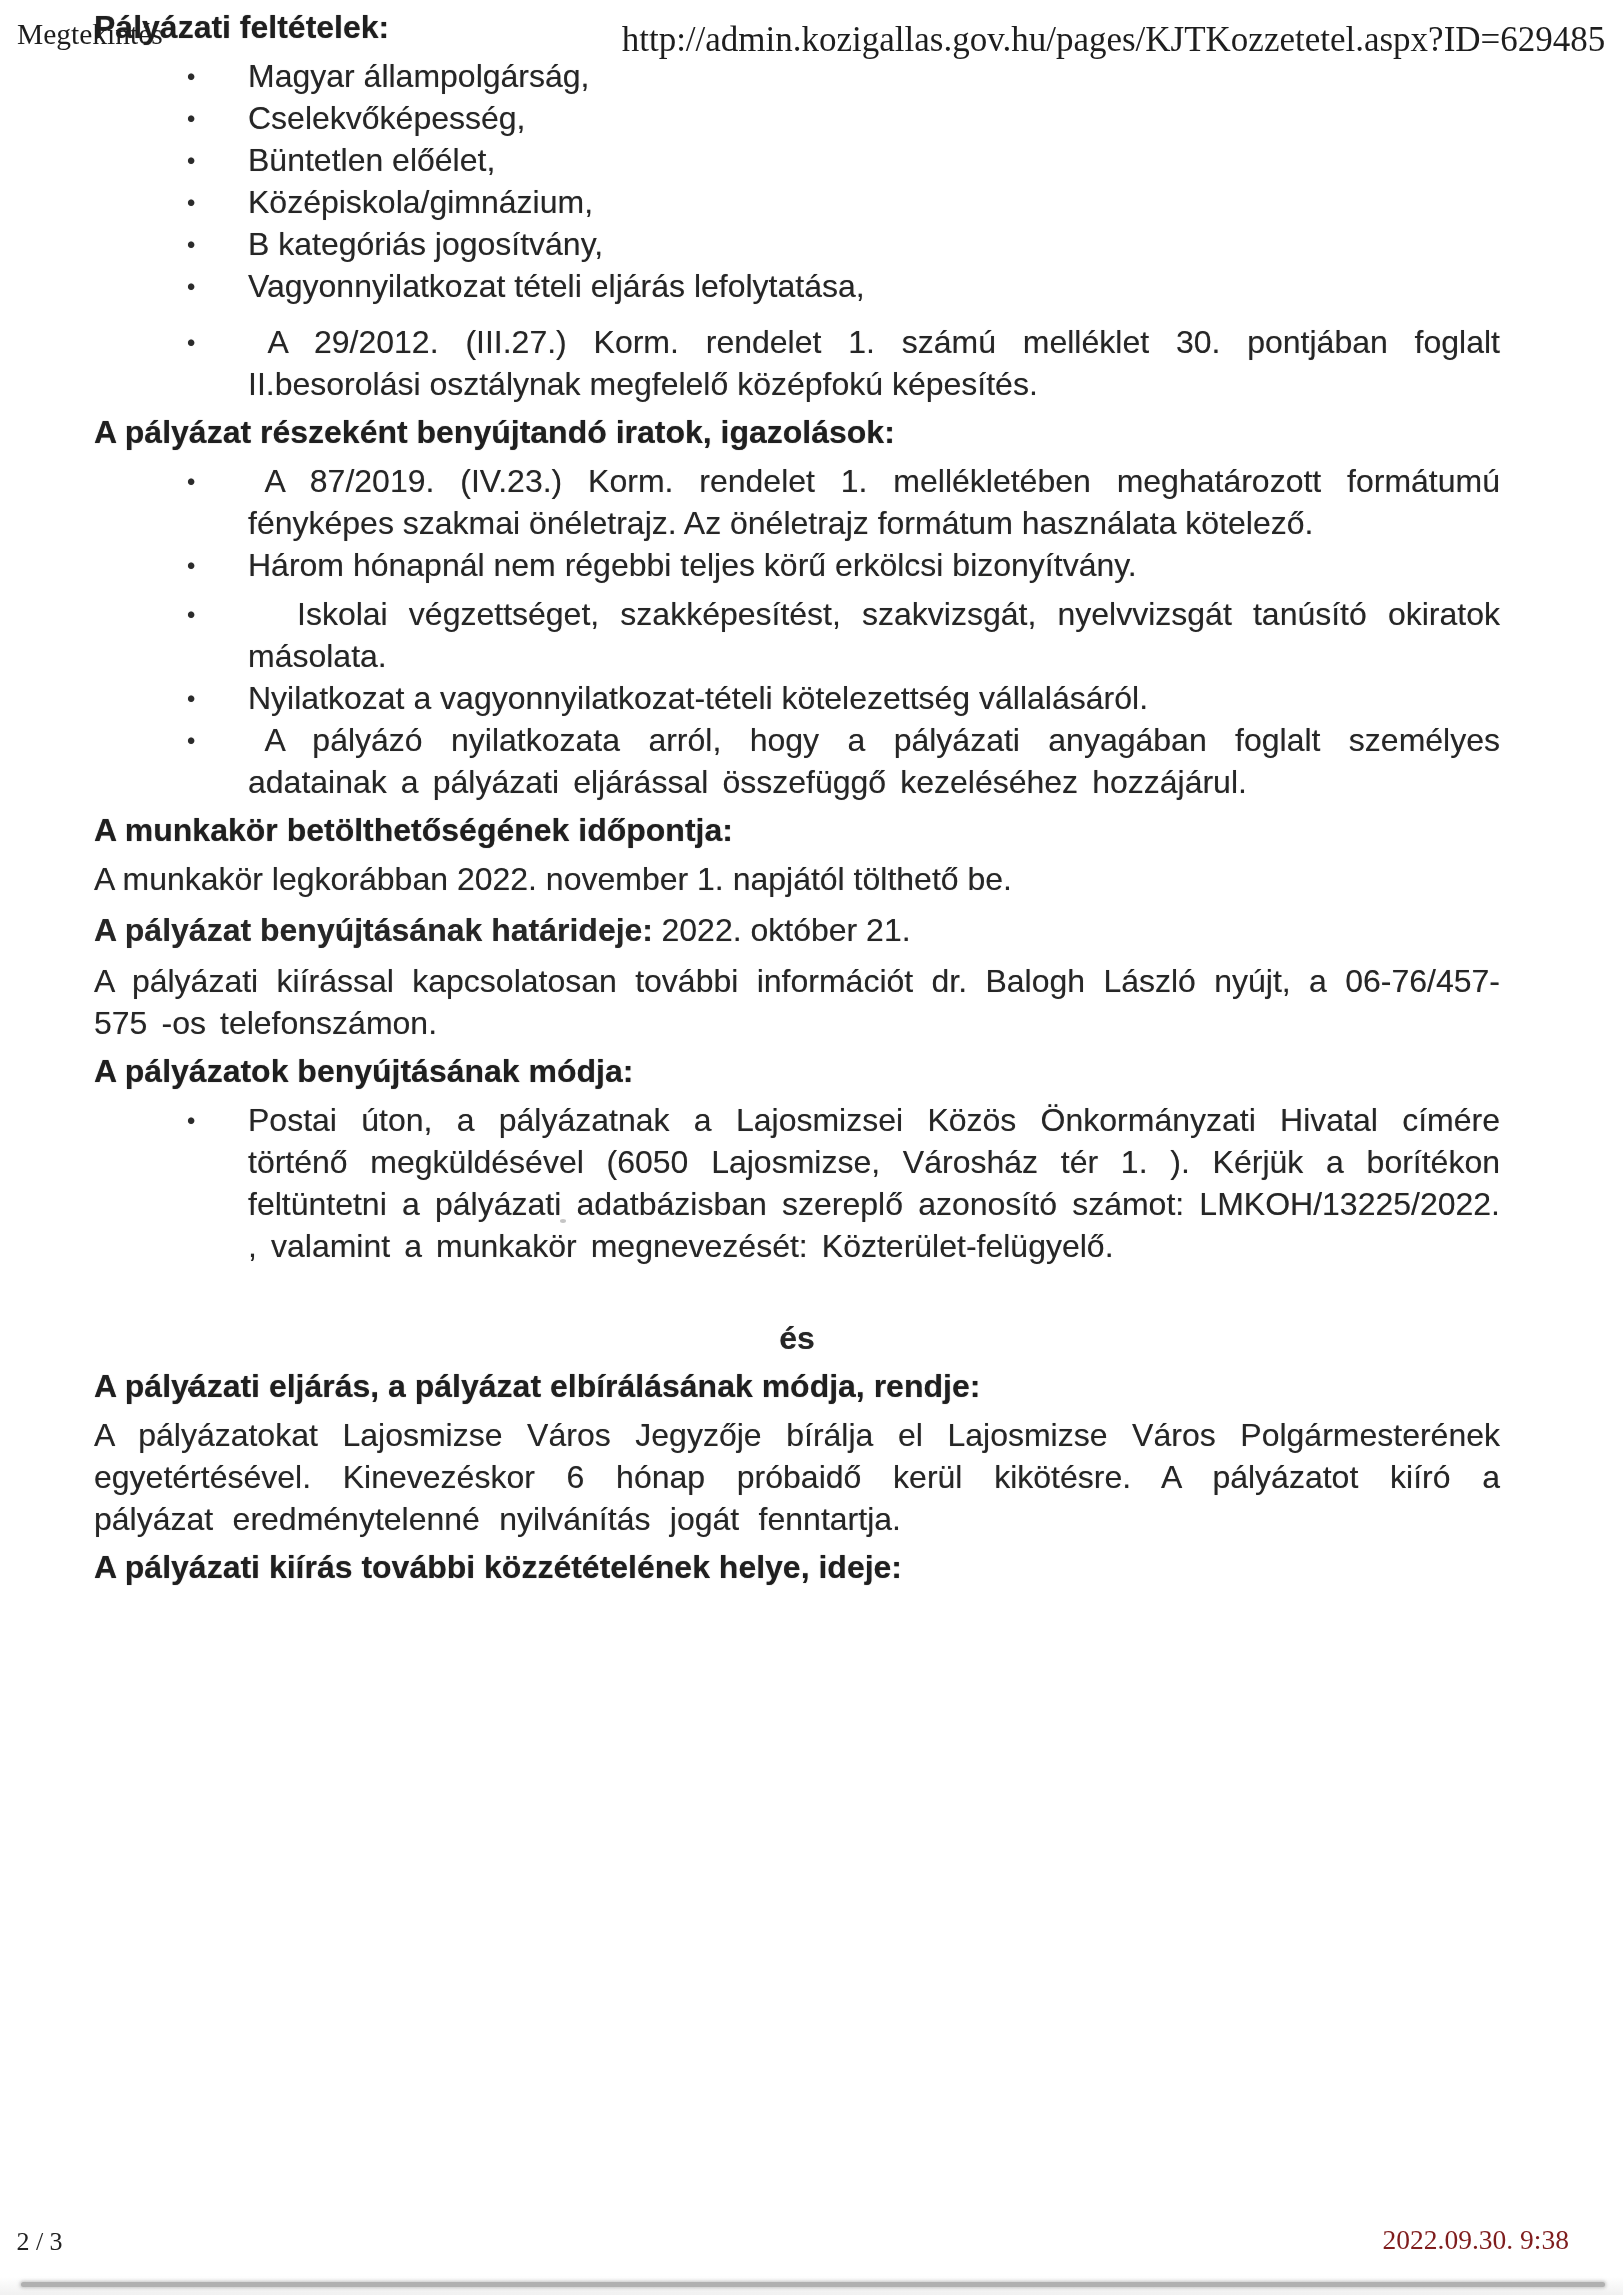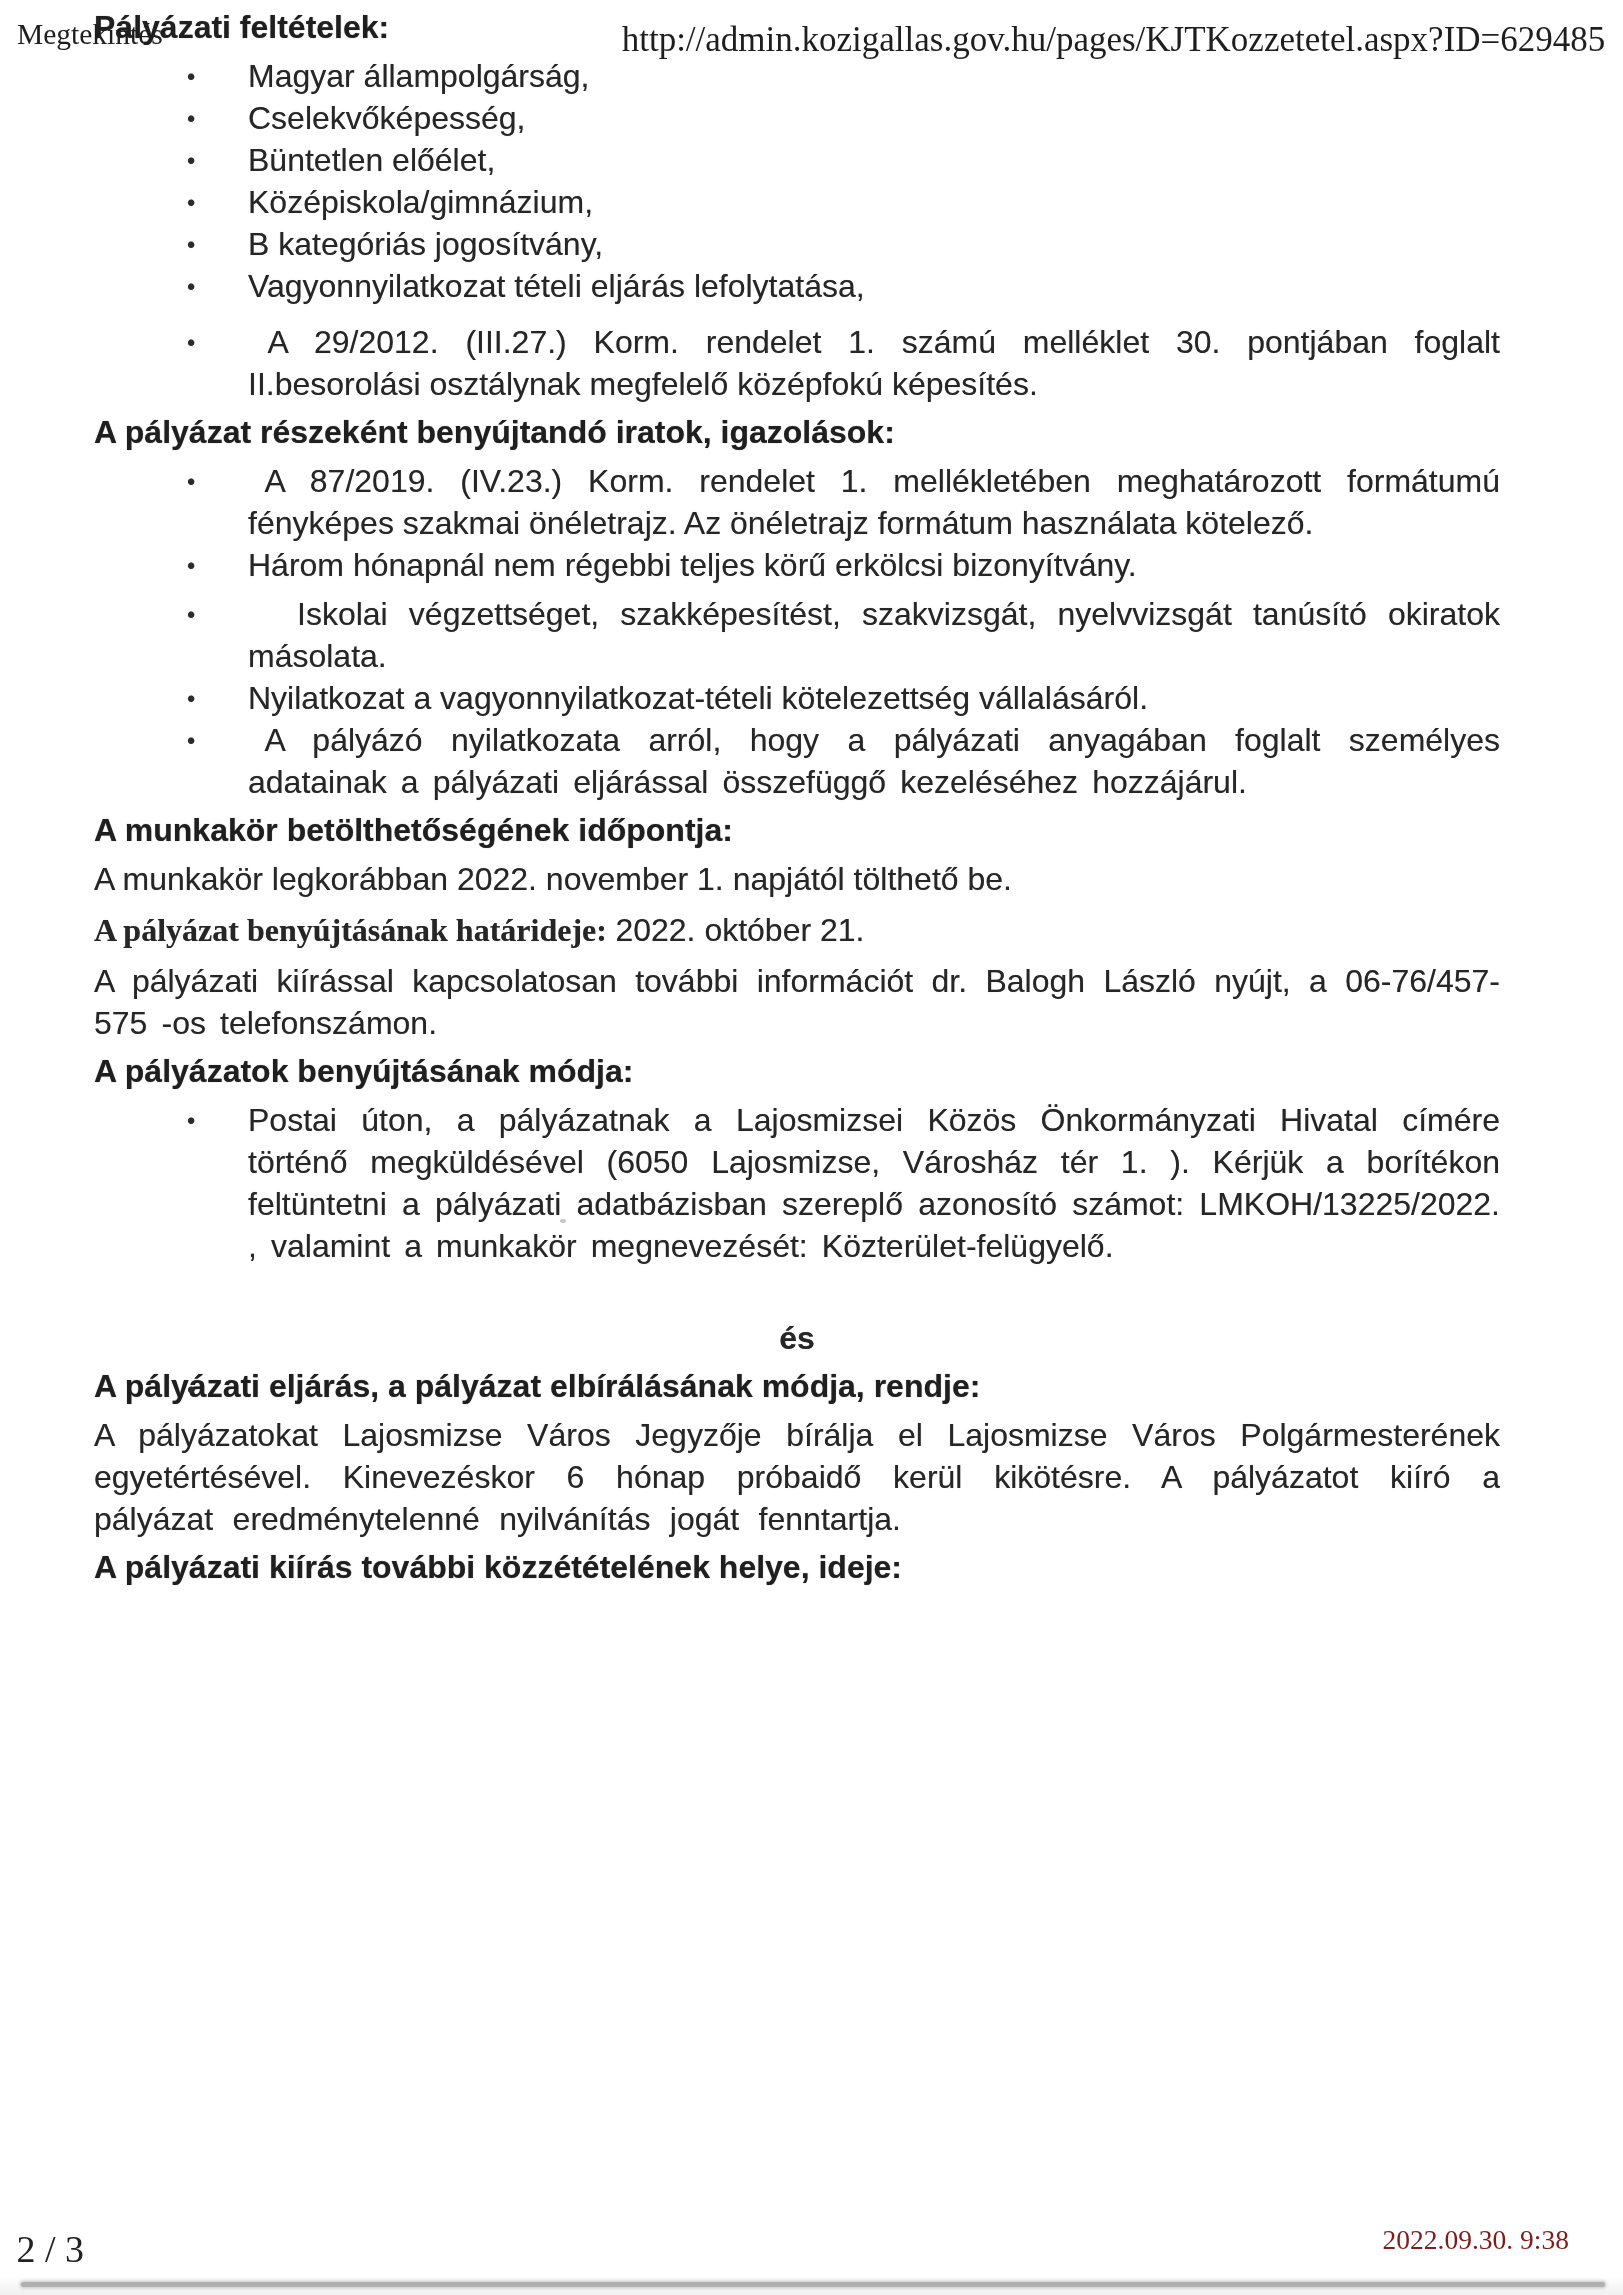--- a/index.html
+++ b/index.html
@@ -18,21 +18,21 @@
     font-size: 29.5px; color: #1e1e1e;
   }
   .hdr-right {
     position: absolute; top: 19.6px; right: 17.7px;
     font-family: "Liberation Serif", serif;
     font-size: 35px; color: #1e1e1e;
   }
   .ftr-left {
     position: absolute; top: 2227px; left: 16.4px;
     font-family: "Liberation Serif", serif;
-    font-size: 38px; color: #222;
+    font-size: 26px; color: #222;
   }
   .ftr-right {
     position: absolute; top: 2224px; right: 54px;
     font-family: Liberation Serif, serif;
     font-size: 27.5px; color: #7f1d1d;
   }
   
   .doc {
     position: absolute; left: 85px; top: 0;
     width: 1424px;
@@ -77,21 +77,21 @@
   .ind25 { text-indent: 16.4px; }
   .ind30 { text-indent: 19.6px; }
   .ind75 { text-indent: 49px; }
   .just { text-align: justify; }
   .ws8  { word-spacing: 5.2px; }
   .ws16 { word-spacing: 10.5px; }
   .minh5 { min-height: 209px; }
   .elec { padding-right: 144px !important; }
 
   .conj { margin-top: 9.2px; text-align: center; font-weight: 700; }
-  .bold { font-weight: 700; font-family: Liberation Serif, serif; }
+  .bold { font-weight: 700; }
   .val { margin-left: 8.5px; }
 
   
   .scan-dot {
     position: absolute; left: 560px; top: 1219px;
     width: 5.9px; height: 3.9px; border-radius: 50%;
     background: #b7b7b7; opacity: .8;
   }
   .scan-strip {
     position: absolute; left: 0; top: 2277px;

